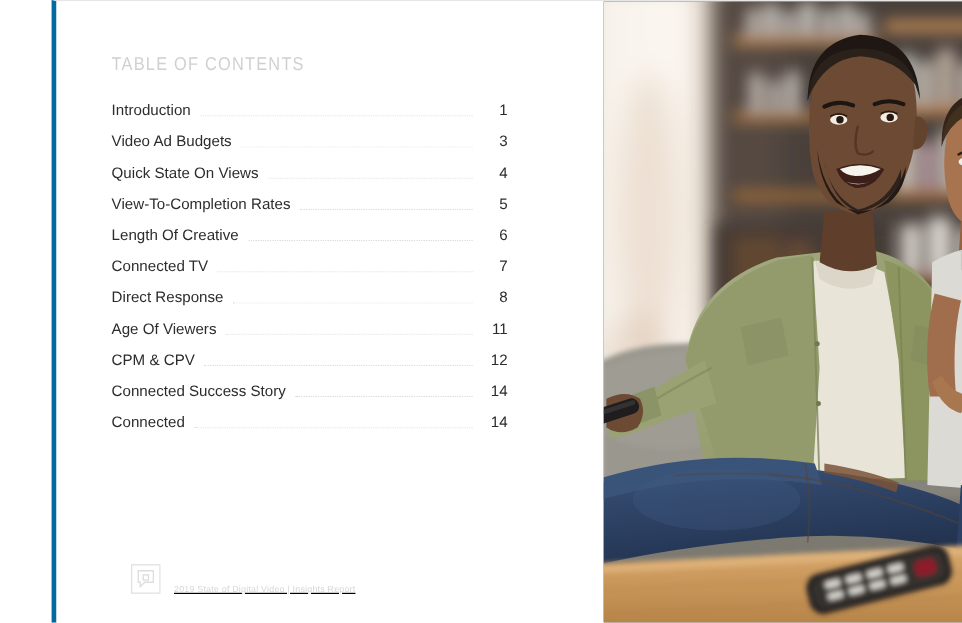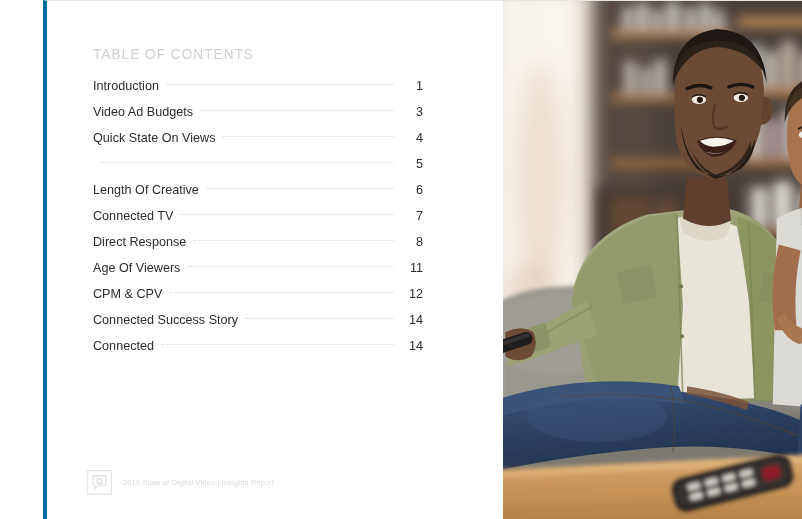--- a/index.html
+++ b/index.html
@@ -53,21 +53,21 @@
 
   .toc-list {
     position: absolute;
     left: 46px;
     top: 72px;
     width: 330px;
   }
 
   .toc-row {
     display: flex;
-    align-items: center;
+    align-items: flex-end;
     height: 26px;
     width: 100%;
   }
 
   .toc-label {
     font-size: 12.6px;
     color: #2c2c2e;
     white-space: nowrap;
     letter-spacing: 0.01px;
     flex: 0 0 auto;
@@ -95,24 +95,25 @@
     font-size: 12.6px;
     color: #2c2c2e;
     flex: 0 0 22px;
     text-align: right;
     white-space: nowrap;
   }
 
   
   .footer {
     position: absolute;
-    left: 40px;
+    left: 62px;
     top: 469px;
     display: flex;
-    align-items: center;
+    align-items: flex-end;
+    text-decoration: underline;
   }
 
   .footer-logo {
     width: 25px;
     height: 25px;
     flex: 0 0 25px;
     display: block;
   }
 
   .footer-text {
@@ -156,20 +157,21 @@
           <span class="toc-label">Video Ad Budgets</span>
           <span class="toc-leader"></span>
           <span class="toc-page">3</span>
         </div>
         <div class="toc-row">
           <span class="toc-label">Quick State On Views</span>
           <span class="toc-leader"></span>
           <span class="toc-page">4</span>
         </div>
         <div class="toc-row">
+          <span class="toc-label">View-To-Completion Rates</span>
           <span class="toc-leader"></span>
           <span class="toc-page">5</span>
         </div>
         <div class="toc-row">
           <span class="toc-label">Length Of Creative</span>
           <span class="toc-leader"></span>
           <span class="toc-page">6</span>
         </div>
         <div class="toc-row">
           <span class="toc-label">Connected TV</span>

